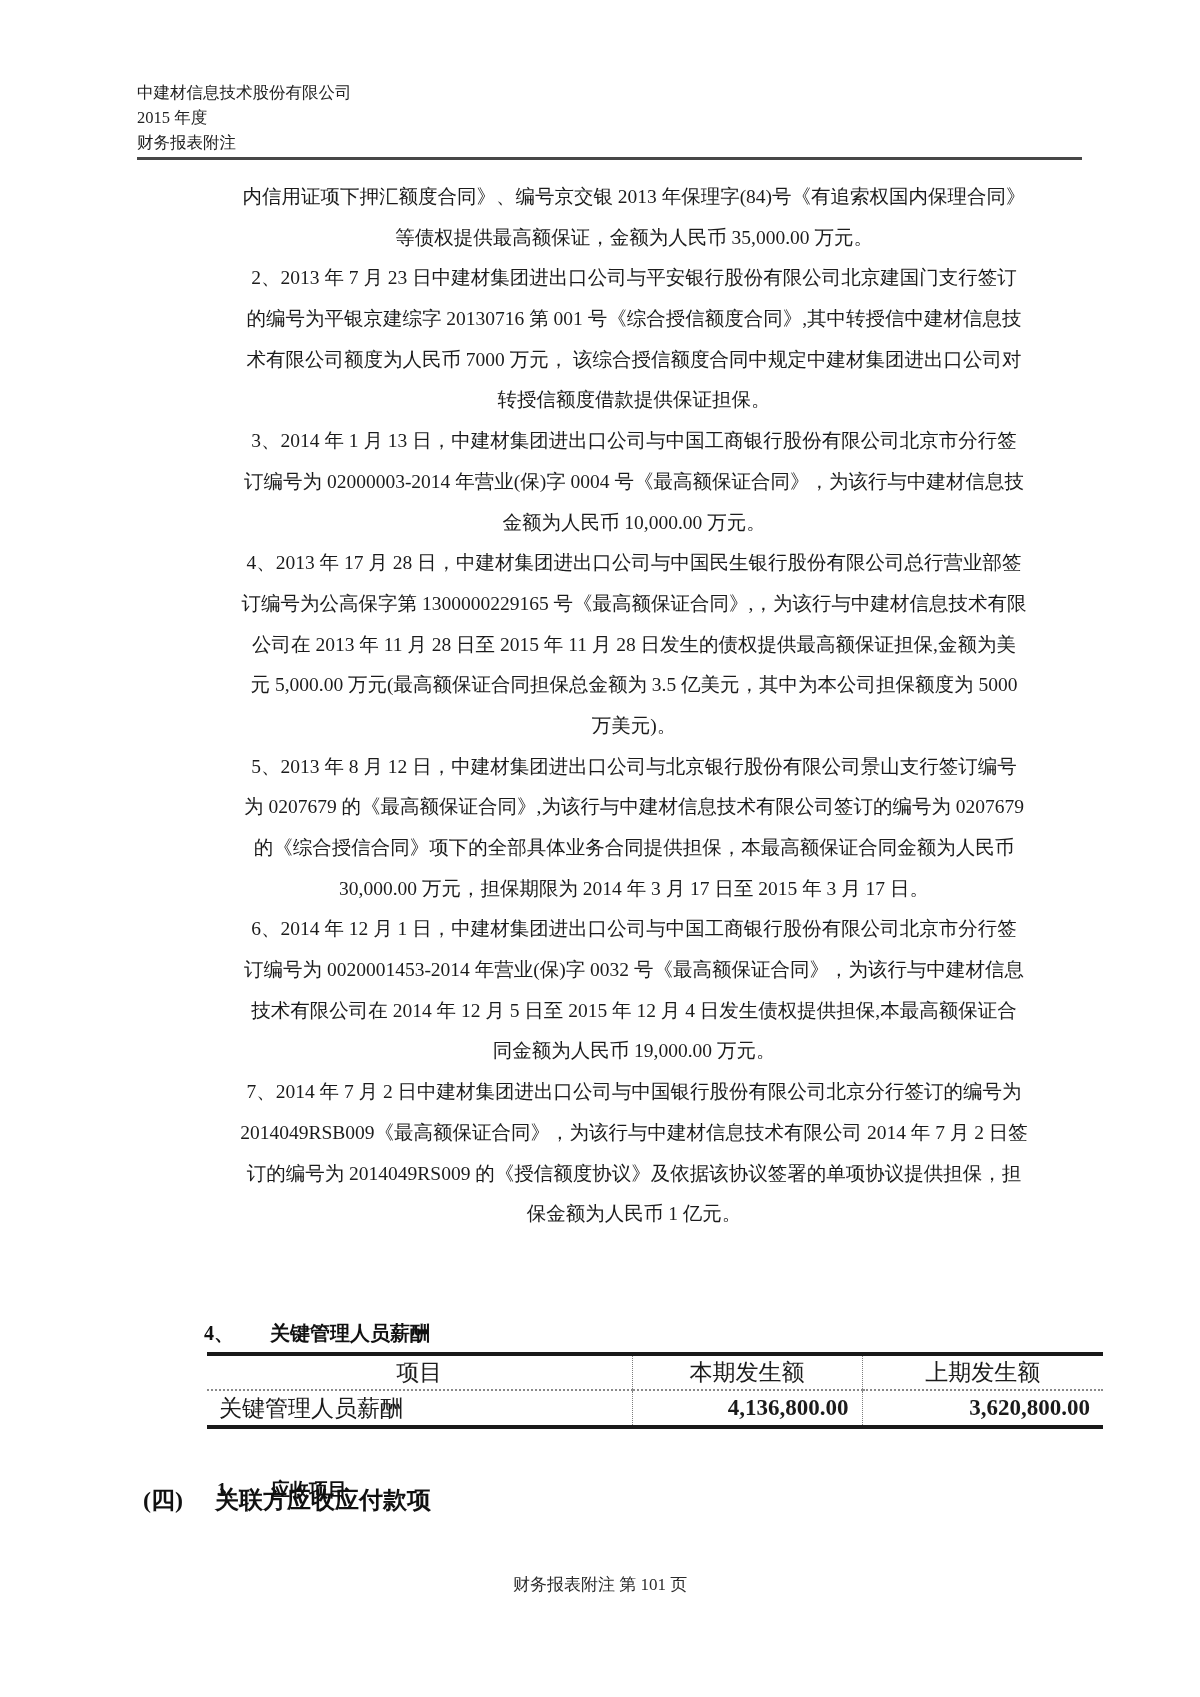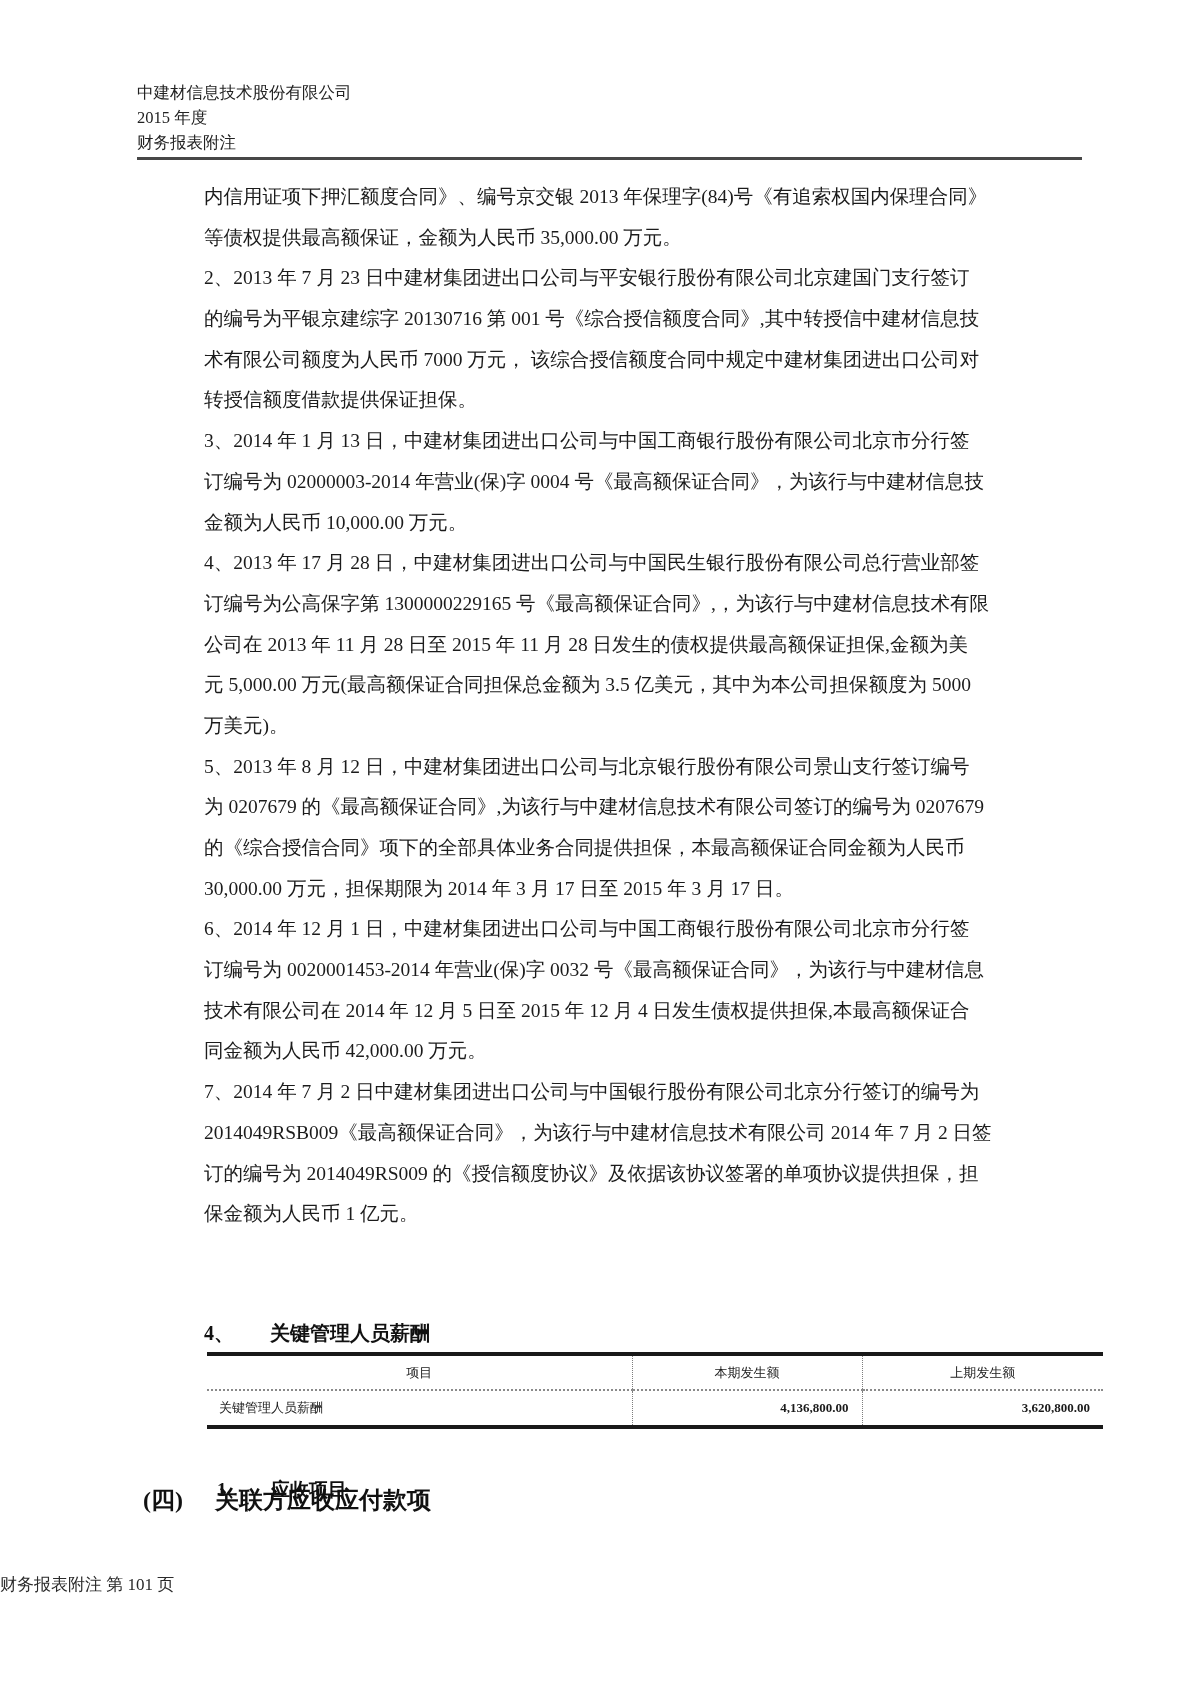--- a/index.html
+++ b/index.html
@@ -16,35 +16,35 @@
     position:absolute; left:137px; top:80px;
     font-size:16.5px; line-height:25px; color:#222;
   }
   .hdr-rule {
     position:absolute; left:137px; top:157px;
     width:945px; height:3px; background:#474747;
   }
   
   .content {
     position:absolute; left:204px; top:177px; width:860px;
-    font-size:19.5px; color:#1b1b1b;
+    font-size:19.5px; color:#1b1b1b;text-align:center;
   }
   .tline { height:40.7px; line-height:40.7px; white-space:nowrap; }
   
   .sec4 {
     position:absolute; left:204px; top:1320px;
     font-size:20px; font-weight:bold; color:#111;
   }
   .sec4 .num { display:inline-block; width:66px; }
   
   .tbl {
     position:absolute; left:207px; top:1352px; width:896px;
     border-collapse:collapse; table-layout:fixed;
     border-top:4px solid #191919; border-bottom:4px solid #191919;
-    font-size:13px; color:#1b1b1b;
+    font-size:23px; color:#1b1b1b;
   }
   .tbl th {
     font-weight:normal; text-align:center; height:33px;
     border-bottom:2px dotted #8a8a8a; padding:0;
   }
   .tbl td { height:34px; padding:0; }
   .tbl th + th, .tbl td + td { border-left:1px dotted #7d7d7d; }
   .tbl td.item { text-align:left; padding-left:12px; }
   .tbl td.val  { text-align:right; padding-right:13px; font-weight:600; }
   
@@ -54,21 +54,21 @@
   }
   .secSi .num { display:inline-block; width:72px; }
   .secSub {
     position:absolute; left:217px; top:1477px;
     font-size:19px; font-weight:bold; color:#111;
   }
   .secSub .num { display:inline-block; width:54px; }
   
   .pfoot {
     position:absolute; left:0; top:1573px; width:1200px;
-    font-size:17px; color:#2a2a2a;
+    text-align:center; font-size:17px; color:#2a2a2a;
   }
 </style>
 </head>
 <body>
 
 <div class="page">
 
   <div class="hdr">
     <div>中建材信息技术股份有限公司</div>
     <div>2015 年度</div>
@@ -91,21 +91,21 @@
       <div class="tline">公司在 2013 年 11 月 28 日至 2015 年 11 月 28 日发生的债权提供最高额保证担保,金额为美</div>
       <div class="tline">元 5,000.00 万元(最高额保证合同担保总金额为 3.5 亿美元，其中为本公司担保额度为 5000</div>
       <div class="tline">万美元)。</div>
       <div class="tline">5、2013 年 8 月 12 日，中建材集团进出口公司与北京银行股份有限公司景山支行签订编号</div>
       <div class="tline">为 0207679 的《最高额保证合同》,为该行与中建材信息技术有限公司签订的编号为 0207679</div>
       <div class="tline">的《综合授信合同》项下的全部具体业务合同提供担保，本最高额保证合同金额为人民币</div>
       <div class="tline">30,000.00 万元，担保期限为 2014 年 3 月 17 日至 2015 年 3 月 17 日。</div>
       <div class="tline">6、2014 年 12 月 1 日，中建材集团进出口公司与中国工商银行股份有限公司北京市分行签</div>
       <div class="tline">订编号为 0020001453-2014 年营业(保)字 0032 号《最高额保证合同》，为该行与中建材信息</div>
       <div class="tline">技术有限公司在 2014 年 12 月 5 日至 2015 年 12 月 4 日发生债权提供担保,本最高额保证合</div>
-      <div class="tline">同金额为人民币 42,000.00 万元。</div>
+      <div class="tline">同金额为人民币 19,000.00 万元。</div>
       <div class="tline">7、2014 年 7 月 2 日中建材集团进出口公司与中国银行股份有限公司北京分行签订的编号为</div>
       <div class="tline">2014049RSB009《最高额保证合同》，为该行与中建材信息技术有限公司 2014 年 7 月 2 日签</div>
       <div class="tline">订的编号为 2014049RS009 的《授信额度协议》及依据该协议签署的单项协议提供担保，担</div>
       <div class="tline">保金额为人民币 1 亿元。</div>
     </div>
 
   <div class="sec4">
     <span class="num">4、</span><span>关键管理人员薪酬</span>
   </div>
 

